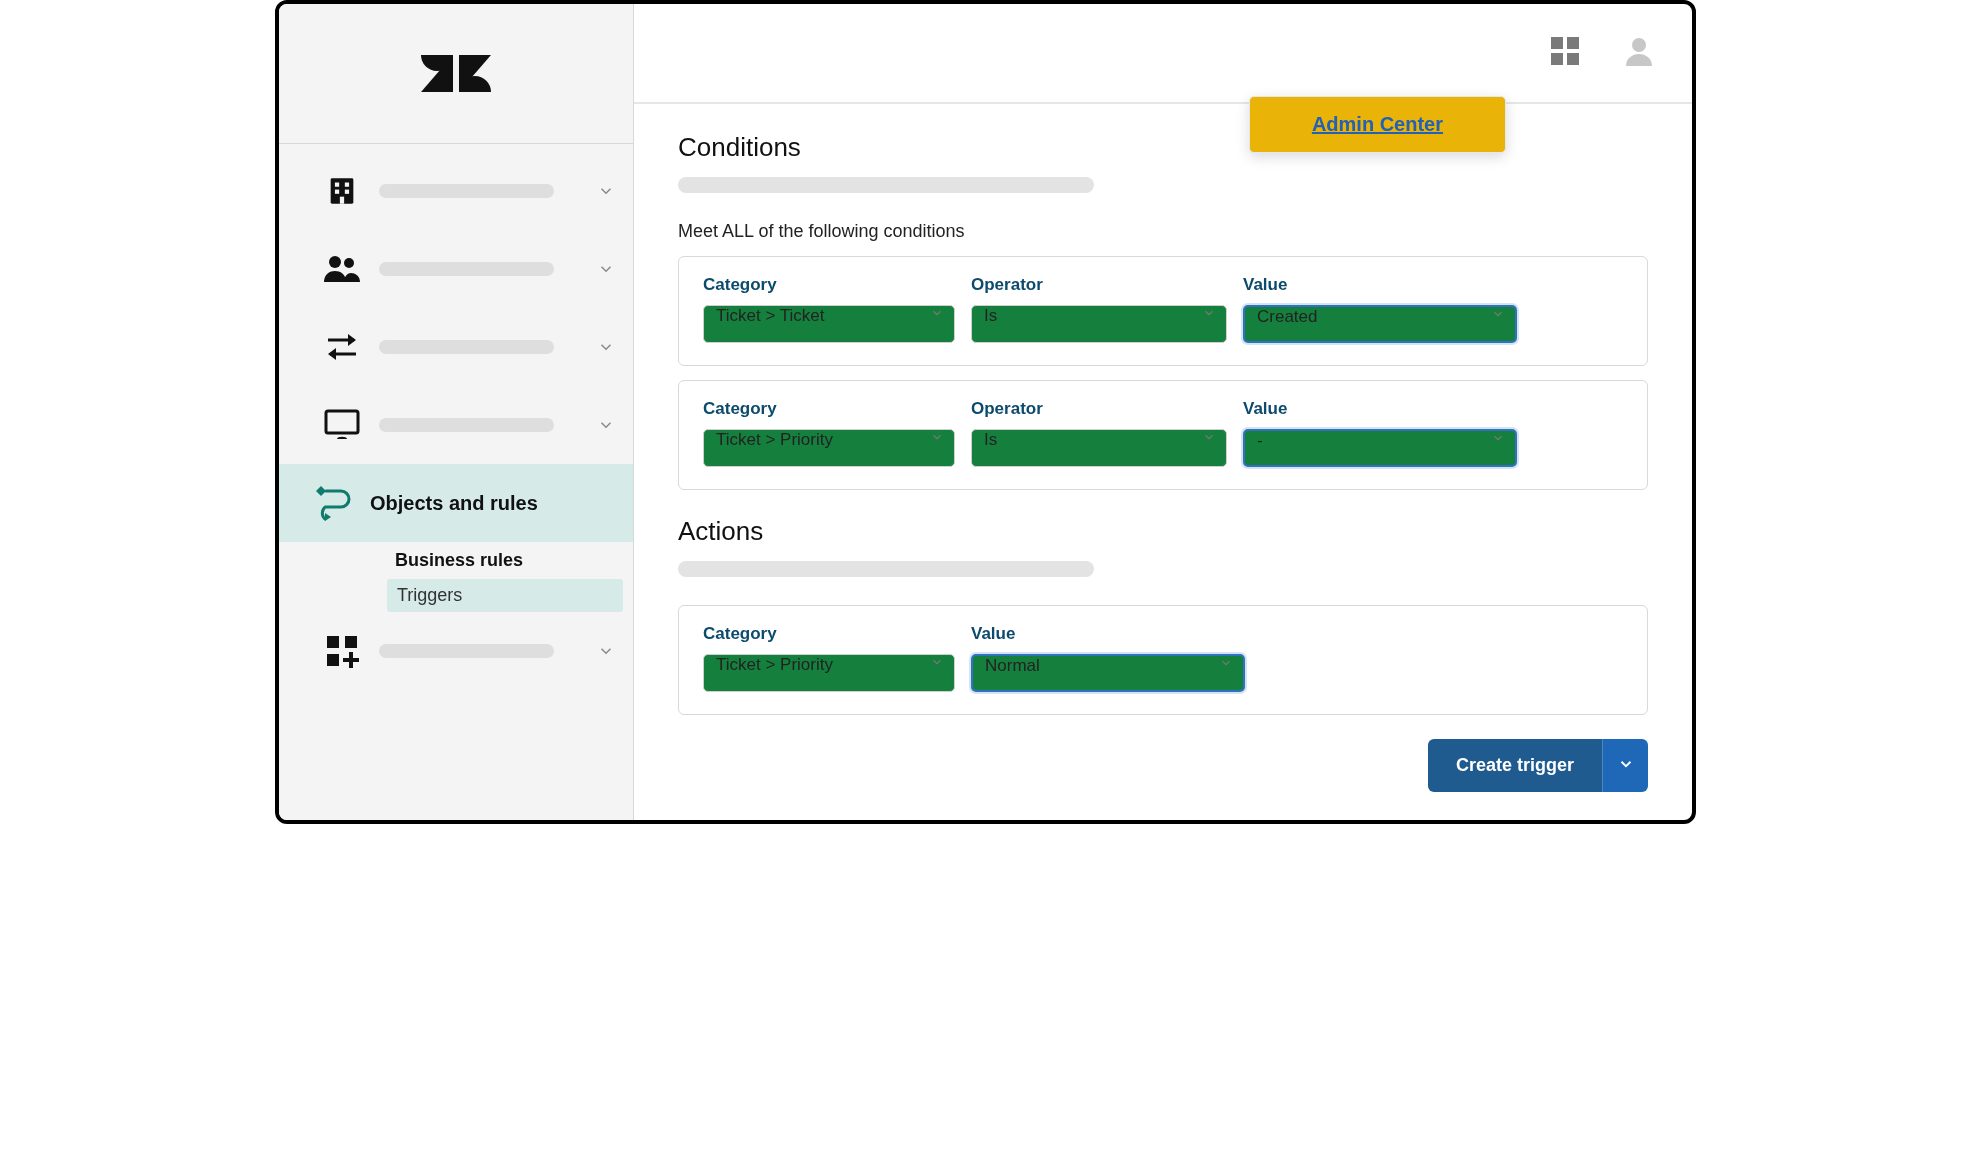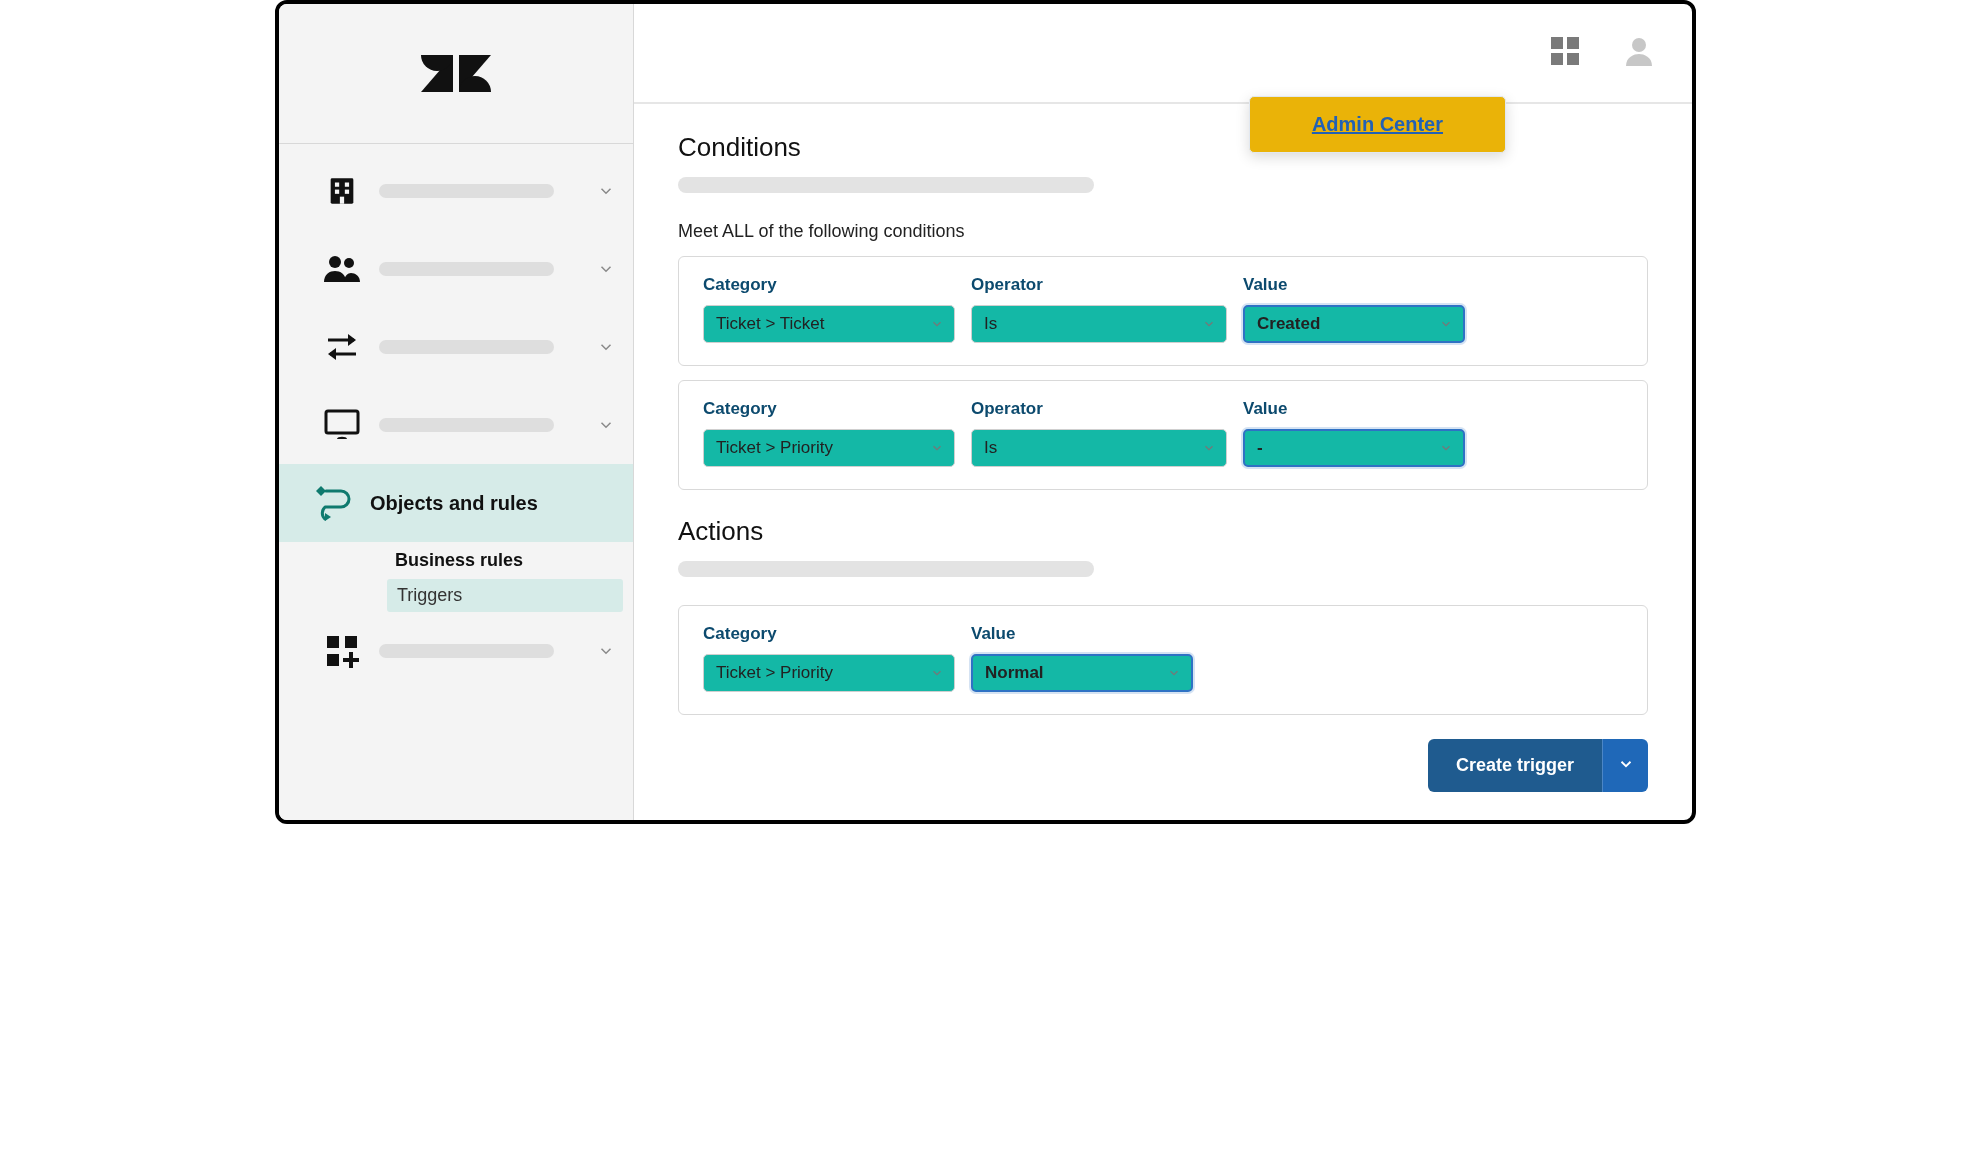--- a/index.html
+++ b/index.html
@@ -158,36 +158,35 @@
   font-size: 17px;
   font-weight: 700;
   color: #0c4a6e;
   margin-bottom: 10px;
 }
 .dropdown {
   height: 38px;
   border: 1px solid #cfcfcf;
   border-radius: 5px;
   display: flex;
-  align-items: center;
   justify-content: space-between;
   padding: 0 10px 0 12px;
   font-size: 17px;
   color: #222;
-  background: #14b8a6;
+  background: #15803d;
   cursor: pointer;
 }
 .dropdown .chev { color: #777; }
 .dropdown.highlighted {
   border: 2px solid #2f72c4;
   box-shadow: 0 0 0 2px rgba(47,114,196,0.2);
 }
 .w-cat { width: 252px; }
 .w-op { width: 256px; }
-.w-val { width: 222px; font-weight: bold; }
+.w-val { width: 274px; }
 
 .footer-buttons {
   display: flex;
   justify-content: flex-end;
   align-items: center;
   padding: 10px 0 6px 0;
 }
 .btn-group {
   display: flex;
   border-radius: 6px;

